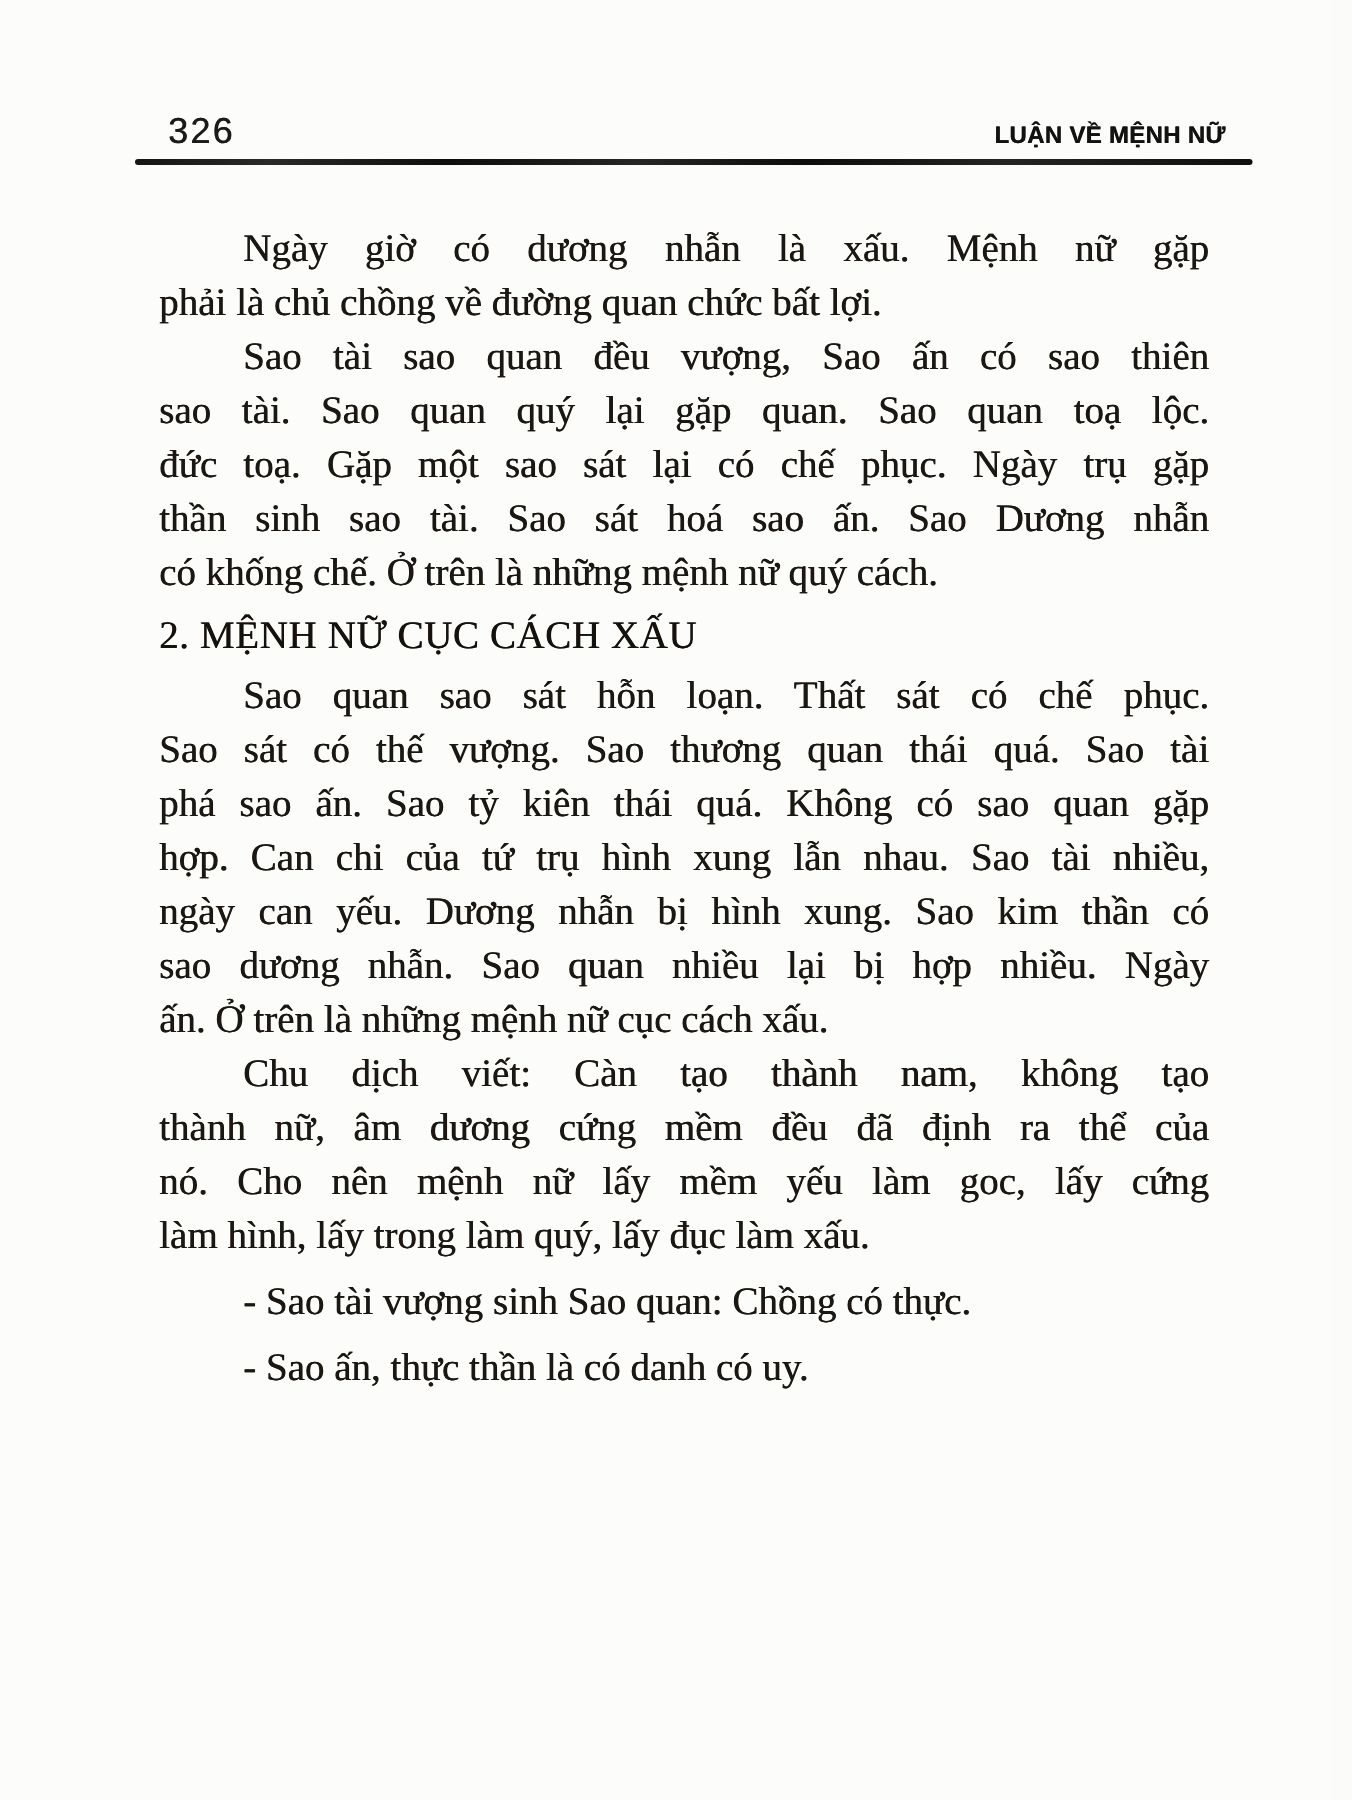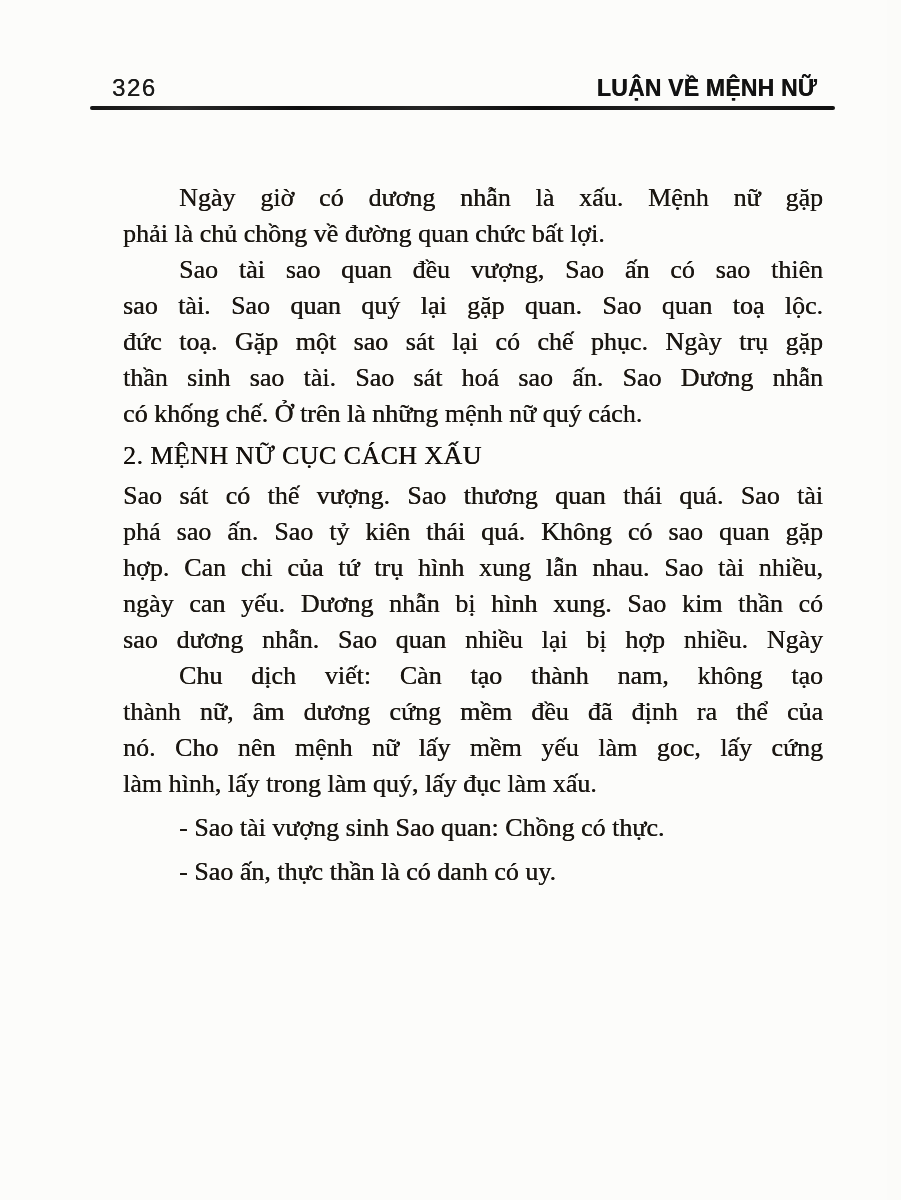--- a/index.html
+++ b/index.html
@@ -32,47 +32,46 @@
     align-items: baseline;
     font-family: "Liberation Sans", sans-serif;
     text-shadow: 0.3px 0 0 currentColor;
   }
   .page-number {
     font-size: 24px;
     letter-spacing: 1.5px;
     color: #1b1b1b;
   }
   .running-title {
-    font-size: 23px;
+    font-size: 16px;
     font-weight: bold;
     letter-spacing: 0.2px;
     color: #121212;
   }
   .header-rule {
     position: absolute;
     top: 106px;
     left: 90px;
     width: 745px;
     height: 4px;
     border-radius: 2px;
     background: linear-gradient(90deg,
       #151515 0%, #2a2a2a 12%, #0e0e0e 28%, #262626 45%,
       #0d0d0d 60%, #242424 78%, #101010 100%);
   }
   
   .content {
     position: absolute;
     top: 148px;
-    left: 123px;
+    left: 106px;
     width: 700px;
     font-size: 26px;
     line-height: 36px;
     text-shadow: 0.35px 0 0 currentColor;
     color: #1b1712;
-    margin-top: 32px;
   }
   .line {
     text-align: justify;
     text-align-last: justify;
   }
   .line.first {
     text-indent: 56px;
   }
   .line.last {
     text-align-last: left;
@@ -101,25 +100,27 @@
   <div class="header-rule"></div>
   <div class="content" id="content">
       <div class="line first">Ngày giờ có dương nhẫn là xấu. Mệnh nữ gặp</div>
       <div class="line last">phải là chủ chồng về đường quan chức bất lợi.</div>
       <div class="line first">Sao tài sao quan đều vượng, Sao ấn có sao thiên</div>
       <div class="line">sao tài. Sao quan quý lại gặp quan. Sao quan toạ lộc.</div>
       <div class="line">đức toạ. Gặp một sao sát lại có chế phục. Ngày trụ gặp</div>
       <div class="line">thần sinh sao tài. Sao sát hoá sao ấn. Sao Dương nhẫn</div>
       <div class="line last">có khống chế. Ở trên là những mệnh nữ quý cách.</div>
       <div class="heading">2. MỆNH NỮ CỤC CÁCH XẤU</div>
+      <div class="line first">Sao quan sao sát hỗn loạn. Thất sát có chế phục.</div>
       <div class="line">Sao sát có thế vượng. Sao thương quan thái quá. Sao tài</div>
       <div class="line">phá sao ấn. Sao tỷ kiên thái quá. Không có sao quan gặp</div>
       <div class="line">hợp. Can chi của tứ trụ hình xung lẫn nhau. Sao tài nhiều,</div>
       <div class="line">ngày can yếu. Dương nhẫn bị hình xung. Sao kim thần có</div>
       <div class="line">sao dương nhẫn. Sao quan nhiều lại bị hợp nhiều. Ngày</div>
+      <div class="line last">ấn. Ở trên là những mệnh nữ cục cách xấu.</div>
       <div class="line first">Chu dịch viết: Càn tạo thành nam, không tạo</div>
       <div class="line">thành nữ, âm dương cứng mềm đều đã định ra thể của</div>
       <div class="line">nó. Cho nên mệnh nữ lấy mềm yếu làm goc, lấy cứng</div>
       <div class="line last">làm hình, lấy trong làm quý, lấy đục làm xấu.</div>
       <div class="line last bullet">- Sao tài vượng sinh Sao quan: Chồng có thực.</div>
       <div class="line last bullet">- Sao ấn, thực thần là có danh có uy.</div>
     </div>
 </div>
 
 </body></html>

